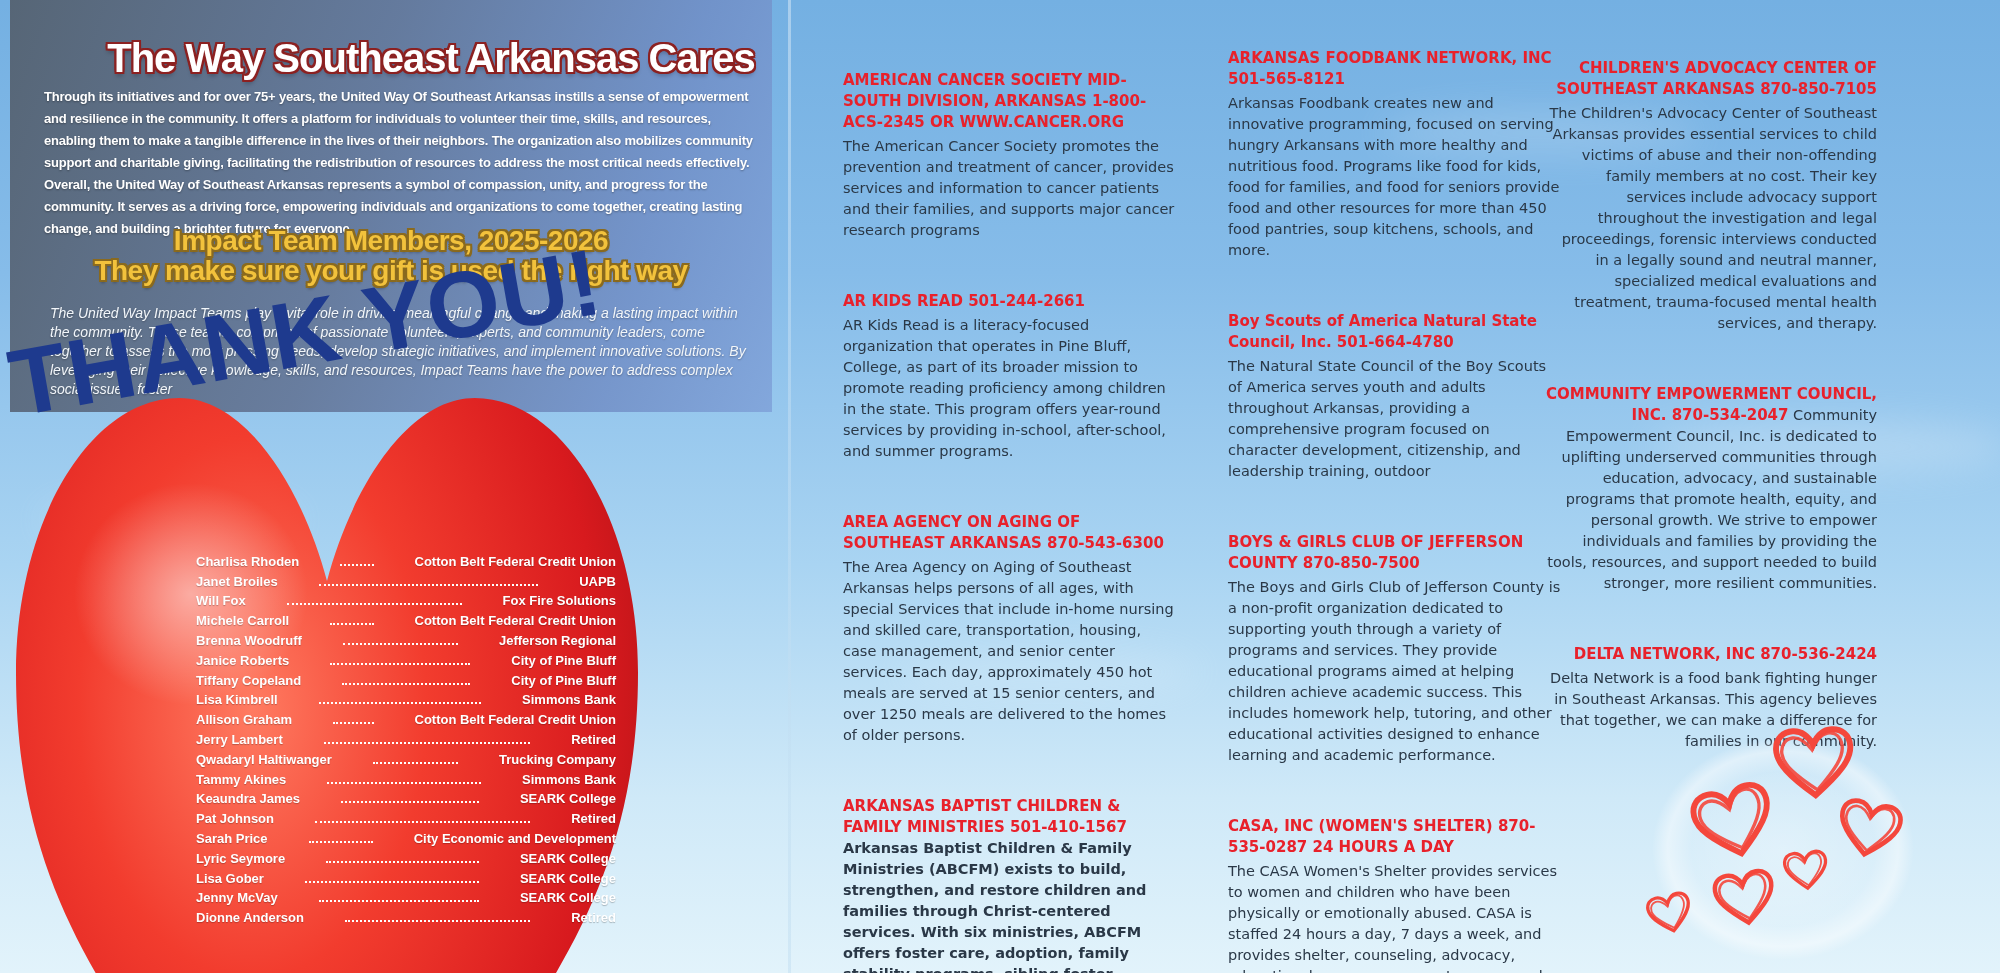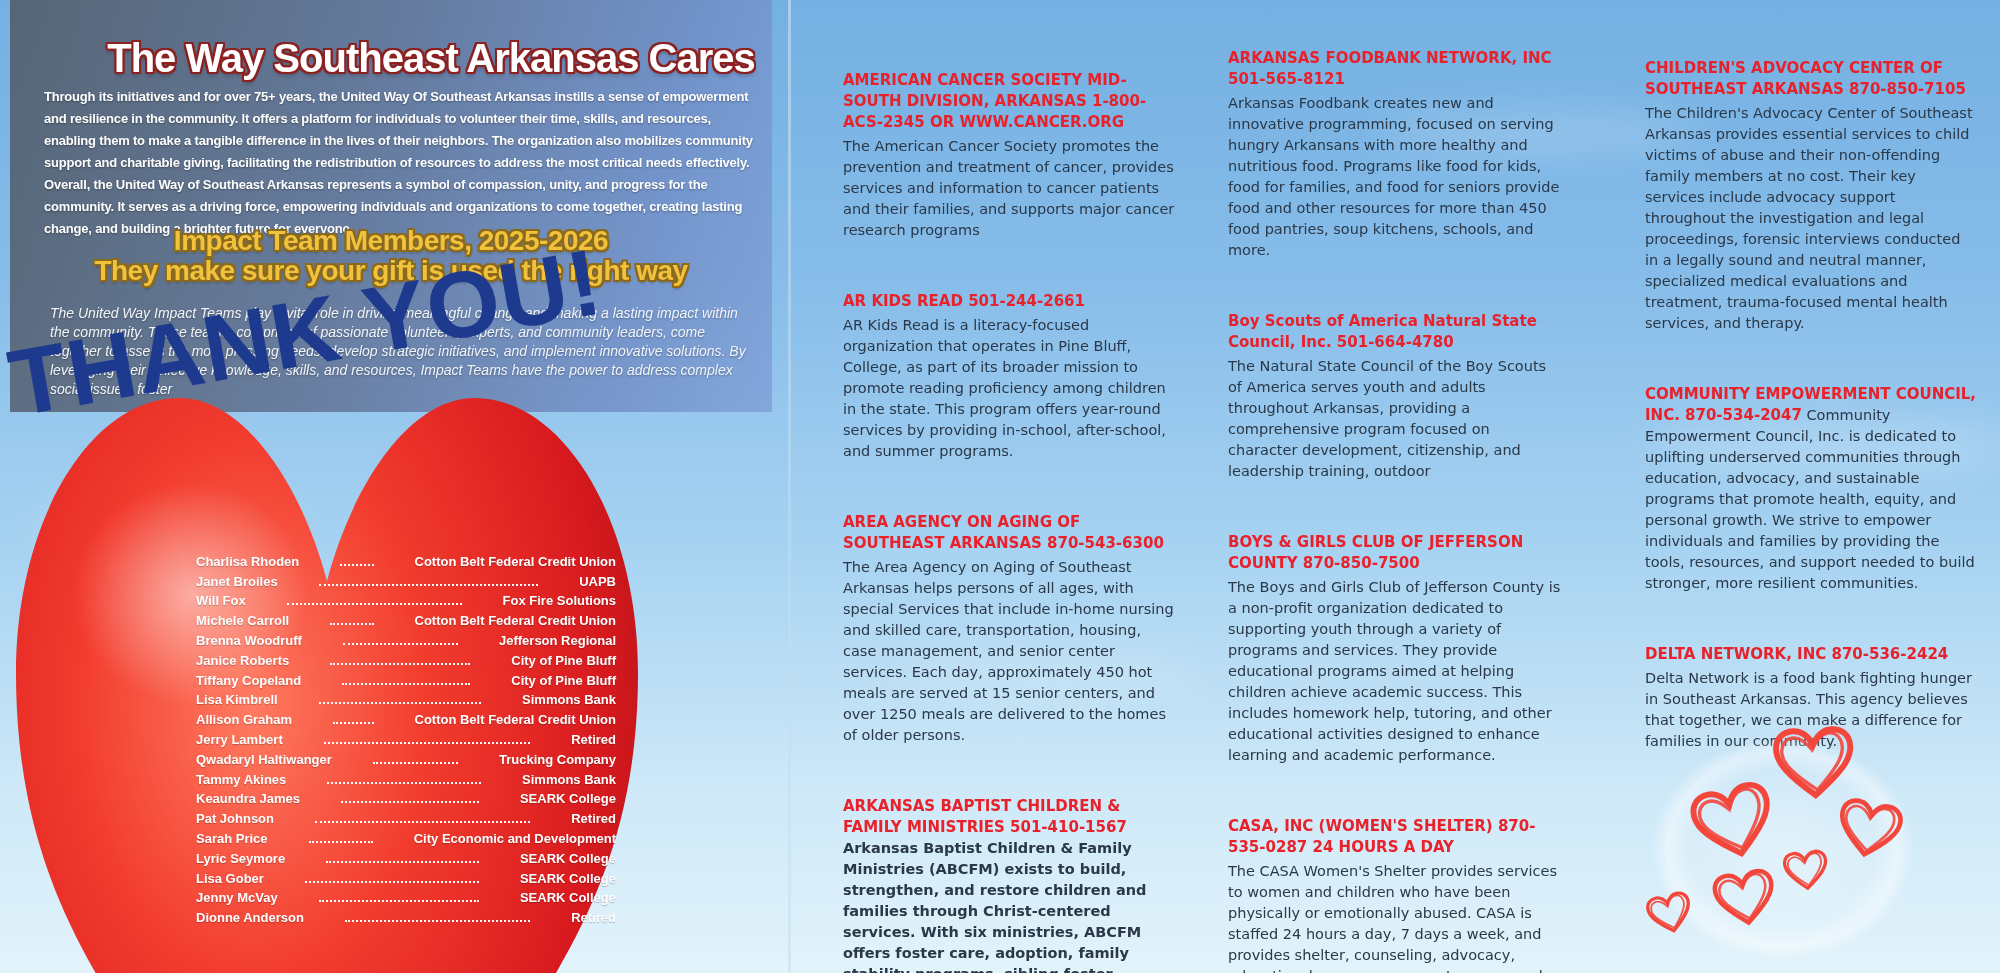--- a/index.html
+++ b/index.html
@@ -57,21 +57,21 @@
     color:#ffffff; font-weight:bold; font-size:13px;
   }
   .m-row { display:flex; align-items:flex-end; height:19.8px;gap:38px; }
   .m-name, .m-org { white-space:nowrap; text-shadow:0 1px 1px rgba(0,0,0,.25); }
   .m-dots { flex:1; margin:0 3px 3px 3px; border-bottom:2px dotted #ffffff; min-width:12px; }
 
   
   .col { position:absolute; width:333px; font-family:"DejaVu Sans", sans-serif; }
   .col-1 { left:843px;  top:70px; }
   .col-2 { left:1228px; top:48px; }
-  .col-3 { left:1645px; top:58px; }
+  .col-3 { left:1544px; top:58px;text-align:right; }
   .entry { margin-bottom:50px; font-size:14.5px; line-height:21px; color:#2a3847; }
   .e-head { display:block; color:#e8212b; font-weight:bold; font-size:15px; line-height:21px; margin-bottom:3px; }
   .entry.inline-head .e-head { display:inline; }
   .e-body { display:block; }
   .entry.inline-head .e-body { display:inline; }
   .entry.bold-body .e-body { font-weight:bold; }
 
   
   .glow-ring {
     position:absolute; left:1652px; top:738px; width:262px; height:222px; border-radius:50%;

